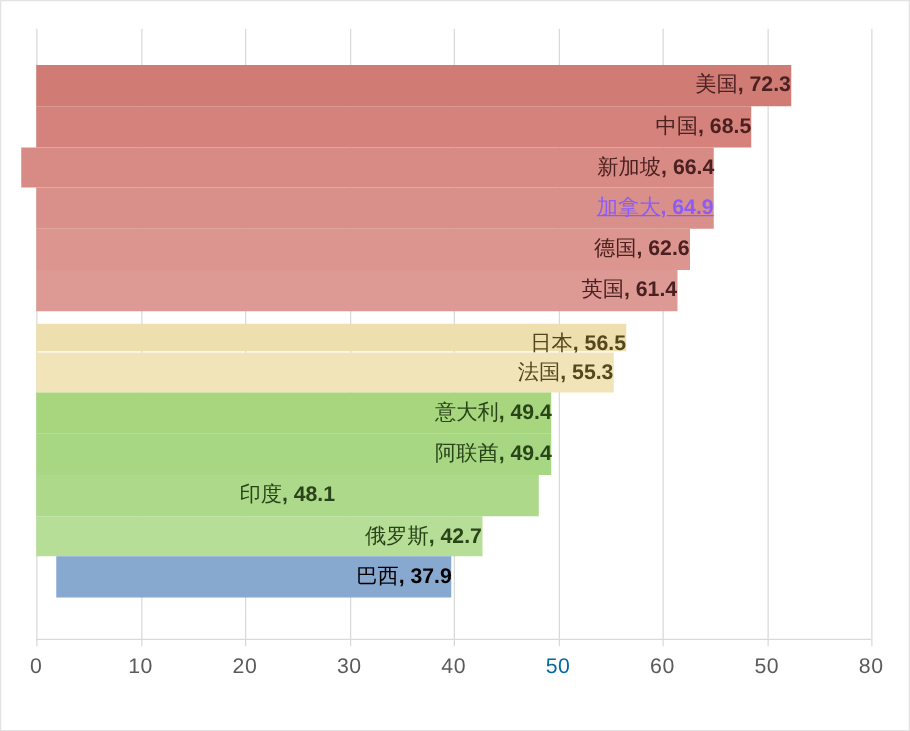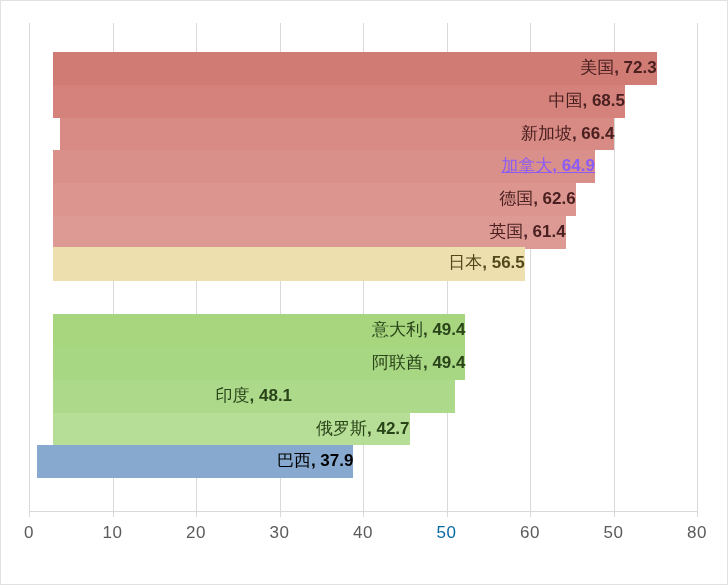--- a/index.html
+++ b/index.html
@@ -57,21 +57,20 @@
     text-align: center;
     font-size: 17px;
     color: #5a5a5a;
     letter-spacing: 0.5px;
   }
   
   .bar-row {
     position: absolute;
     left: 0;
     height: 33px;
-    margin-left: 24px;
   }
   .bar {
     position: absolute;
     left: 0;
     top: 0;
     bottom: 0;
     box-sizing: border-box;
   }
   .bar-label {
     position: absolute;
@@ -128,53 +127,57 @@
     <div class="tick-mark" style="left: 696px; background: rgb(217, 217, 217);"></div>
     <div class="tick-label" style="left: 696px; color: rgb(90, 90, 90);">80</div>
     <div class="bar-row" style="top: 51px; height: 32.7857px; left: 28px; width: 668px;">
       <div class="bar" style="width: 603.705px; background: rgb(208, 123, 116);"></div>
       <div class="bar-label" style="left: 0px; width: 603.705px; height: 32.7857px; line-height: 32.7857px; color: rgb(74, 32, 32);"><span class="cat">美国</span><span class="val">, </span><span class="val">72.3</span></div>
     </div>
     <div class="bar-row" style="top: 83.7857px; height: 32.7857px; left: 28px; width: 668px;">
       <div class="bar" style="width: 571.975px; background: rgb(212, 130, 123);"></div>
       <div class="bar-label" style="left: 0px; width: 571.975px; height: 32.7857px; line-height: 32.7857px; color: rgb(74, 32, 32);"><span class="cat">中国</span><span class="val">, </span><span class="val">68.5</span></div>
     </div>
-    <div class="bar-row" style="top: 116.571px; height: 32.7857px; left: 35px; width: 668px;">
+    <div class="bar-row" style="top: 116.571px; height: 32.7857px; left: 16px; width: 668px;">
       <div class="bar" style="width: 554.44px; background: rgb(216, 139, 132);"></div>
       <div class="bar-label" style="left: 0px; width: 554.44px; height: 32.7857px; line-height: 32.7857px; color: rgb(74, 32, 32);"><span class="cat">新加坡</span><span class="val">, </span><span class="val">66.4</span></div>
     </div>
     <div class="bar-row" style="top: 149.357px; height: 32.7857px; left: 28px; width: 668px;">
       <div class="bar" style="width: 541.915px; background: rgb(218, 144, 138);"></div>
       <div class="bar-label" style="left: 0px; width: 541.915px; height: 32.7857px; line-height: 32.7857px; color: #8b5cf6; text-decoration: underline;"><span class="cat">加拿大</span><span class="val">, </span><span class="val">64.9</span></div>
     </div>
     <div class="bar-row" style="top: 182.143px; height: 32.7857px; left: 28px; width: 668px;">
       <div class="bar" style="width: 522.71px; background: rgb(220, 149, 143);"></div>
       <div class="bar-label" style="left: 0px; width: 522.71px; height: 32.7857px; line-height: 32.7857px; color: rgb(74, 32, 32);"><span class="cat">德国</span><span class="val">, </span><span class="val">62.6</span></div>
     </div>
     <div class="bar-row" style="top: 214.929px; height: 32.7857px; left: 28px; width: 668px;">
       <div class="bar" style="width: 512.69px; background: rgb(221, 154, 148);"></div>
       <div class="bar-label" style="left: 0px; width: 512.69px; height: 32.7857px; line-height: 32.7857px; color: rgb(74, 32, 32);"><span class="cat">英国</span><span class="val">, </span><span class="val">61.4</span></div>
     </div>
-    <div class="bar-row" style="top: 246px; height: 34px; left: 28px; width: 668px;">
+    <div class="bar-row" style="top: 258px; height: 22px; left: 28px; width: 668px;">
       <div class="bar" style="width: 471.775px; background: rgb(237, 223, 174);"></div>
       <div class="bar-label" style="left: 0px; width: 471.775px; height: 32.7857px; line-height: 32.7857px; color: rgb(83, 71, 28);"><span class="cat">日本</span><span class="val">, </span><span class="val">56.5</span></div>
+    </div>
+    <div class="bar-row" style="top: 280.5px; height: 32.7857px; left: 28px; width: 668px;">
+      <div class="bar" style="width: 461.755px; background: rgb(241, 228, 184);"></div>
+      <div class="bar-label" style="left: 0px; width: 461.755px; height: 32.7857px; line-height: 32.7857px; color: rgb(83, 71, 28);"><span class="cat">法国</span><span class="val">, </span><span class="val">55.3</span></div>
     </div>
     <div class="bar-row" style="top: 313.286px; height: 32.7857px; left: 28px; width: 668px;">
       <div class="bar" style="width: 412.49px; background: rgb(167, 214, 127);"></div>
       <div class="bar-label" style="left: 0px; width: 412.49px; height: 32.7857px; line-height: 32.7857px; color: rgb(42, 68, 26);"><span class="cat">意大利</span><span class="val">, </span><span class="val">49.4</span></div>
     </div>
     <div class="bar-row" style="top: 346.071px; height: 32.7857px; left: 28px; width: 668px;">
       <div class="bar" style="width: 412.49px; background: rgb(168, 215, 131);"></div>
       <div class="bar-label" style="left: 0px; width: 412.49px; height: 32.7857px; line-height: 32.7857px; color: rgb(42, 68, 26);"><span class="cat">阿联酋</span><span class="val">, </span><span class="val">49.4</span></div>
     </div>
     <div class="bar-row" style="top: 378.857px; height: 32.7857px; left: 28px; width: 668px;">
       <div class="bar" style="width: 401.635px; background: rgb(173, 217, 138);"></div>
       <div class="bar-label" style="left: 0px; width: 401.635px; height: 32.7857px; line-height: 32.7857px; color: rgb(42, 68, 26); text-align: center;"><span class="cat">印度</span><span class="val">, </span><span class="val">48.1</span></div>
     </div>
     <div class="bar-row" style="top: 411.643px; height: 32.7857px; left: 28px; width: 668px;">
       <div class="bar" style="width: 356.545px; background: rgb(182, 222, 150);"></div>
       <div class="bar-label" style="left: 0px; width: 356.545px; height: 32.7857px; line-height: 32.7857px; color: rgb(42, 68, 26);"><span class="cat">俄罗斯</span><span class="val">, </span><span class="val">42.7</span></div>
     </div>
-    <div class="bar-row" style="top: 444.429px; height: 32.7857px; left: 12px; width: 668px;">
+    <div class="bar-row" style="top: 444.429px; height: 32.7857px; left: 44px; width: 668px;">
       <div class="bar" style="width: 316.465px; background: rgb(136, 169, 207);"></div>
       <div class="bar-label" style="left: 0px; width: 316.465px; height: 32.7857px; line-height: 32.7857px;"><span class="cat">巴西</span><span class="val">, </span><span class="val">37.9</span></div>
     </div>
   </div>
 
 </body></html>

